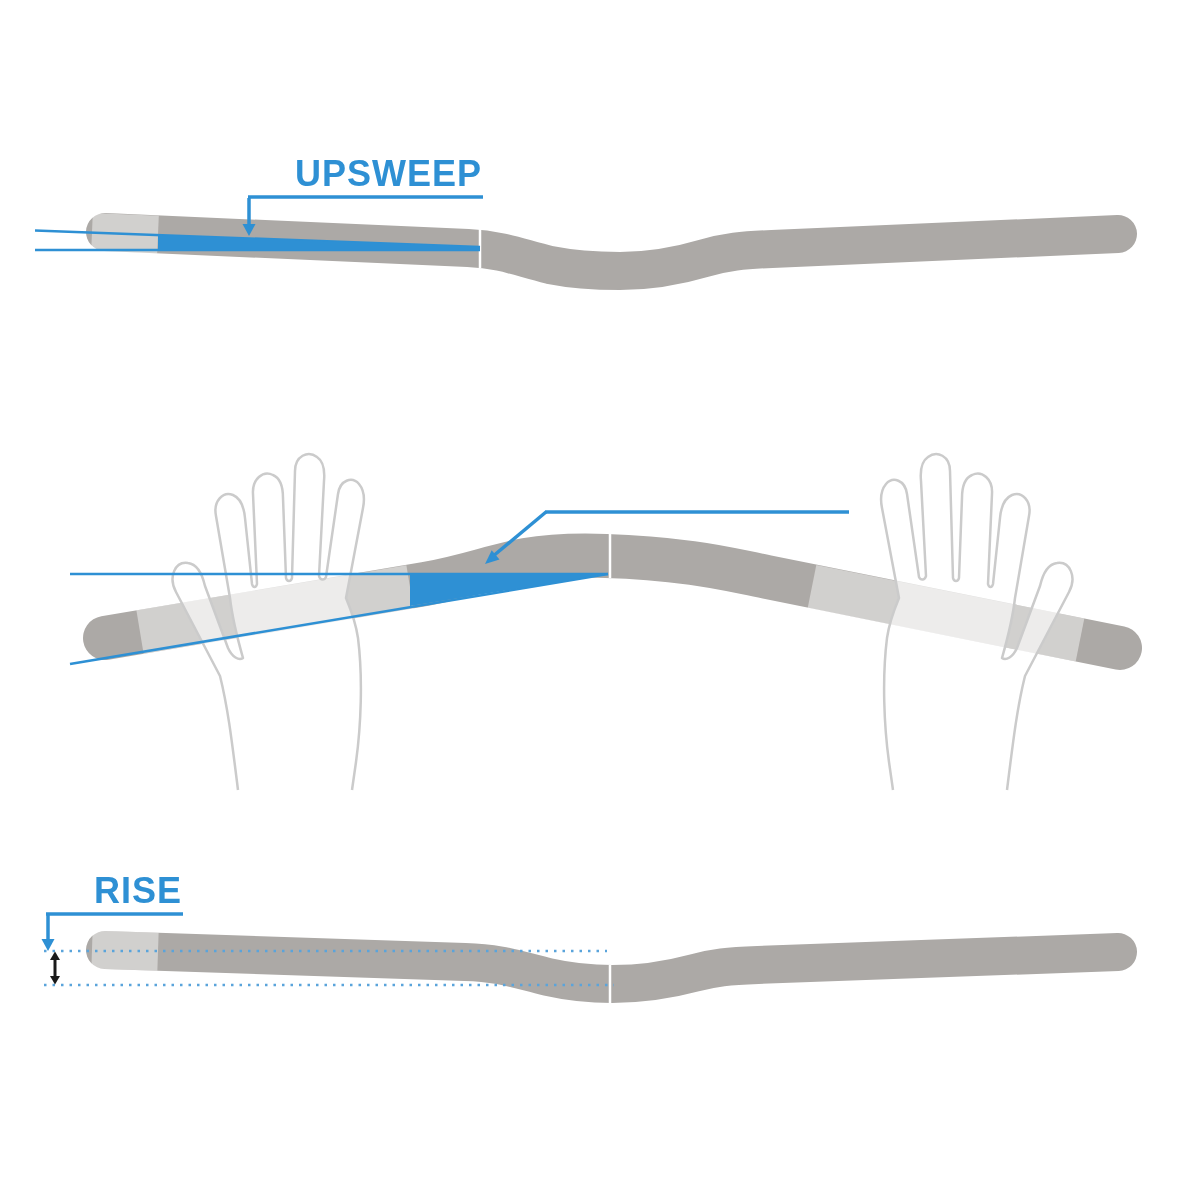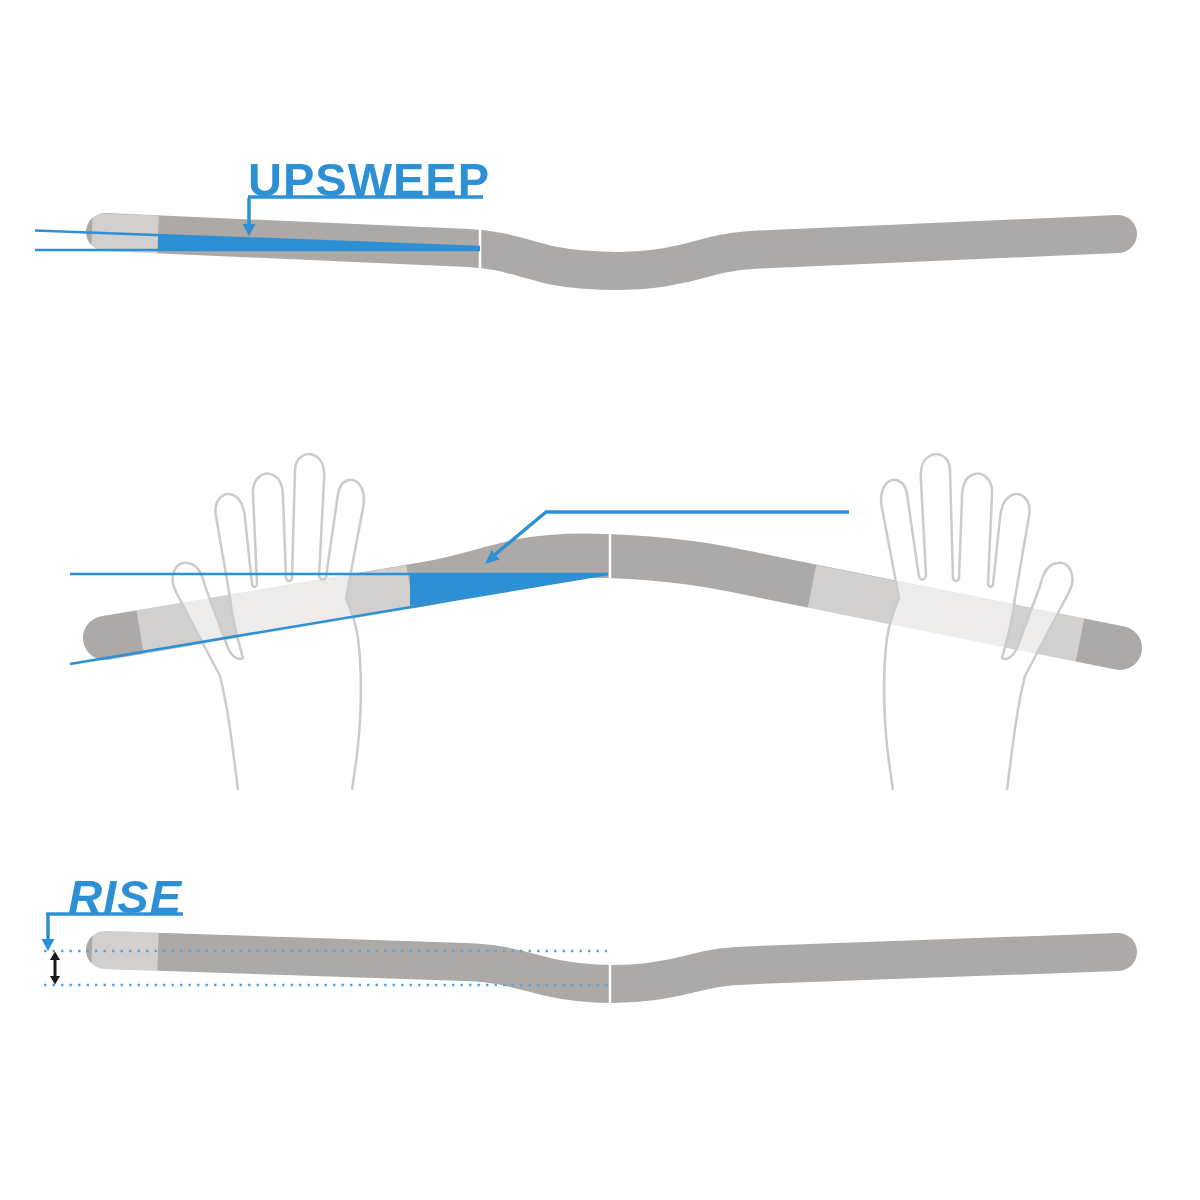--- a/index.html
+++ b/index.html
@@ -16,29 +16,29 @@
     overflow: hidden;
   }
   .diagram-svg {
     position: absolute;
     left: 0;
     top: 0;
   }
   .diagram-label {
     position: absolute;
     font-weight: bold;
-    font-size: 47px;
+    font-size: 36px;
     letter-spacing: 1px;
     color: #2E90D4;
     line-height: 1.05;
     white-space: nowrap;
   }
   .label-upsweep   { left: 248px; top: 155px; width: 234px; text-align: right; }
   .label-backsweep { left: 545px; top: 473px; width: 303px; text-align: right; }
-  .label-rise      { left: 48px;  top: 872px; width: 134px; text-align: right; font-style: italic; }
+  .label-rise      { left: 48px;  top: 872px; width: 134px; text-align: right; }
 </style>
 </head>
 <body>
 
 <div class="canvas">
 
   <svg class="diagram-svg" width="1200" height="1200" viewBox="0 0 1200 1200">
 
     <g>
       <path d="M 105 232 L 468 248 C 505 250 520 258 550 265 C 575 270 598 271 620 271 C 650 271 678 266 705 258 C 726 252 742 250 772 249 L 1118 234" fill="none" stroke="#ACA9A6" stroke-width="38" stroke-linecap="round" stroke-linejoin="round"></path>

